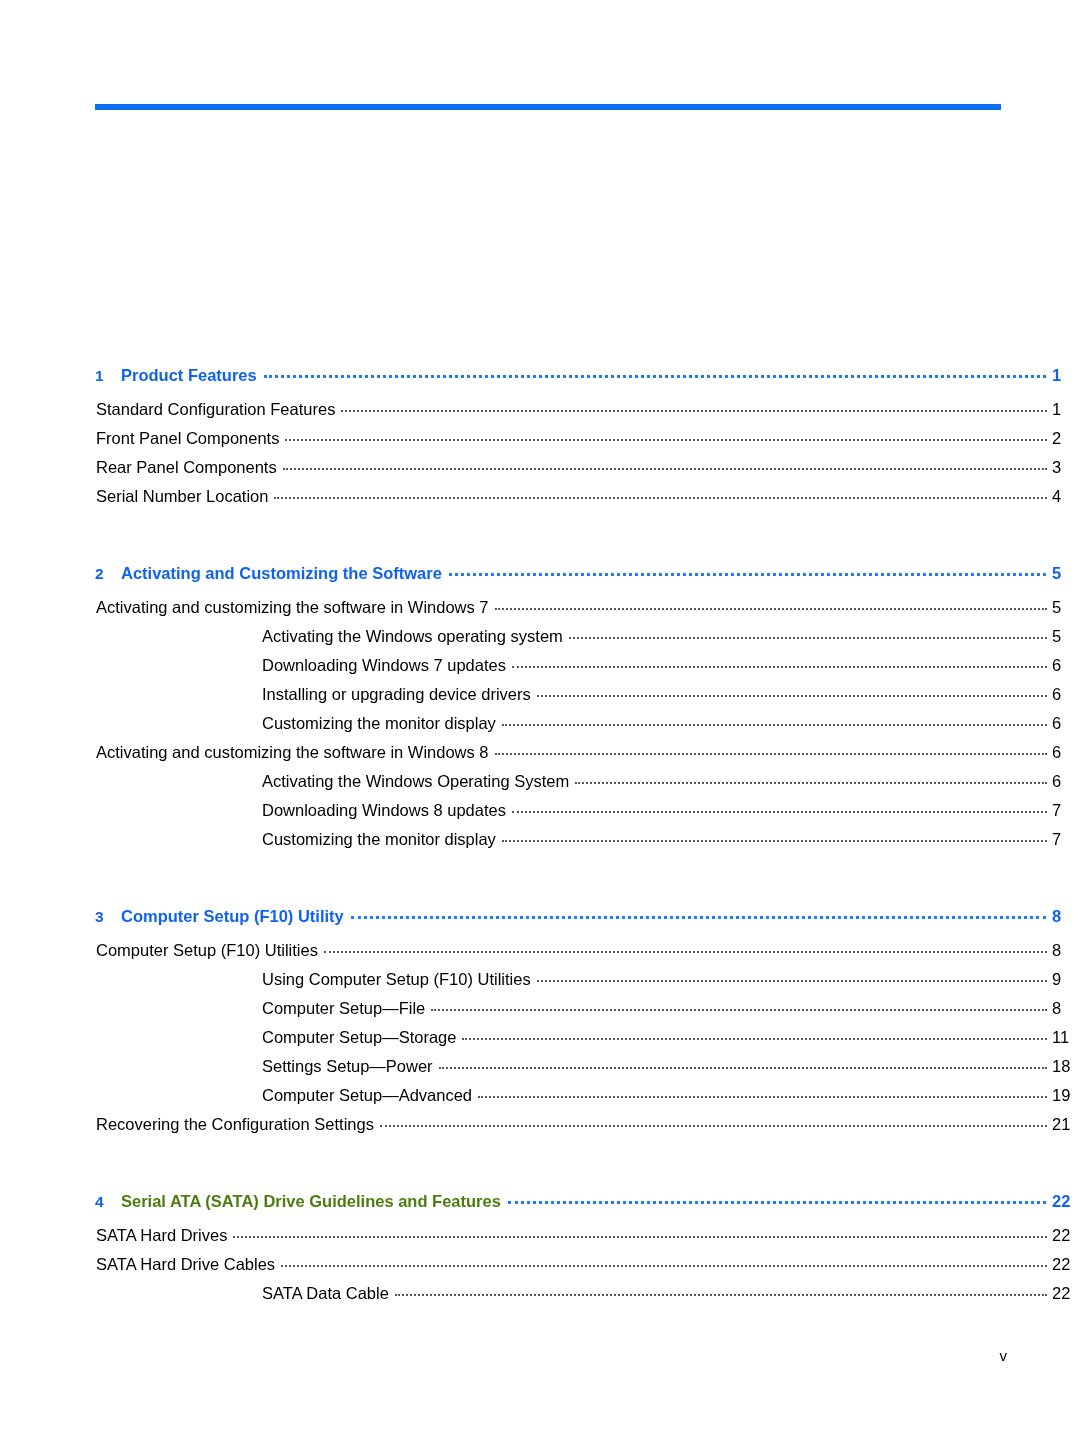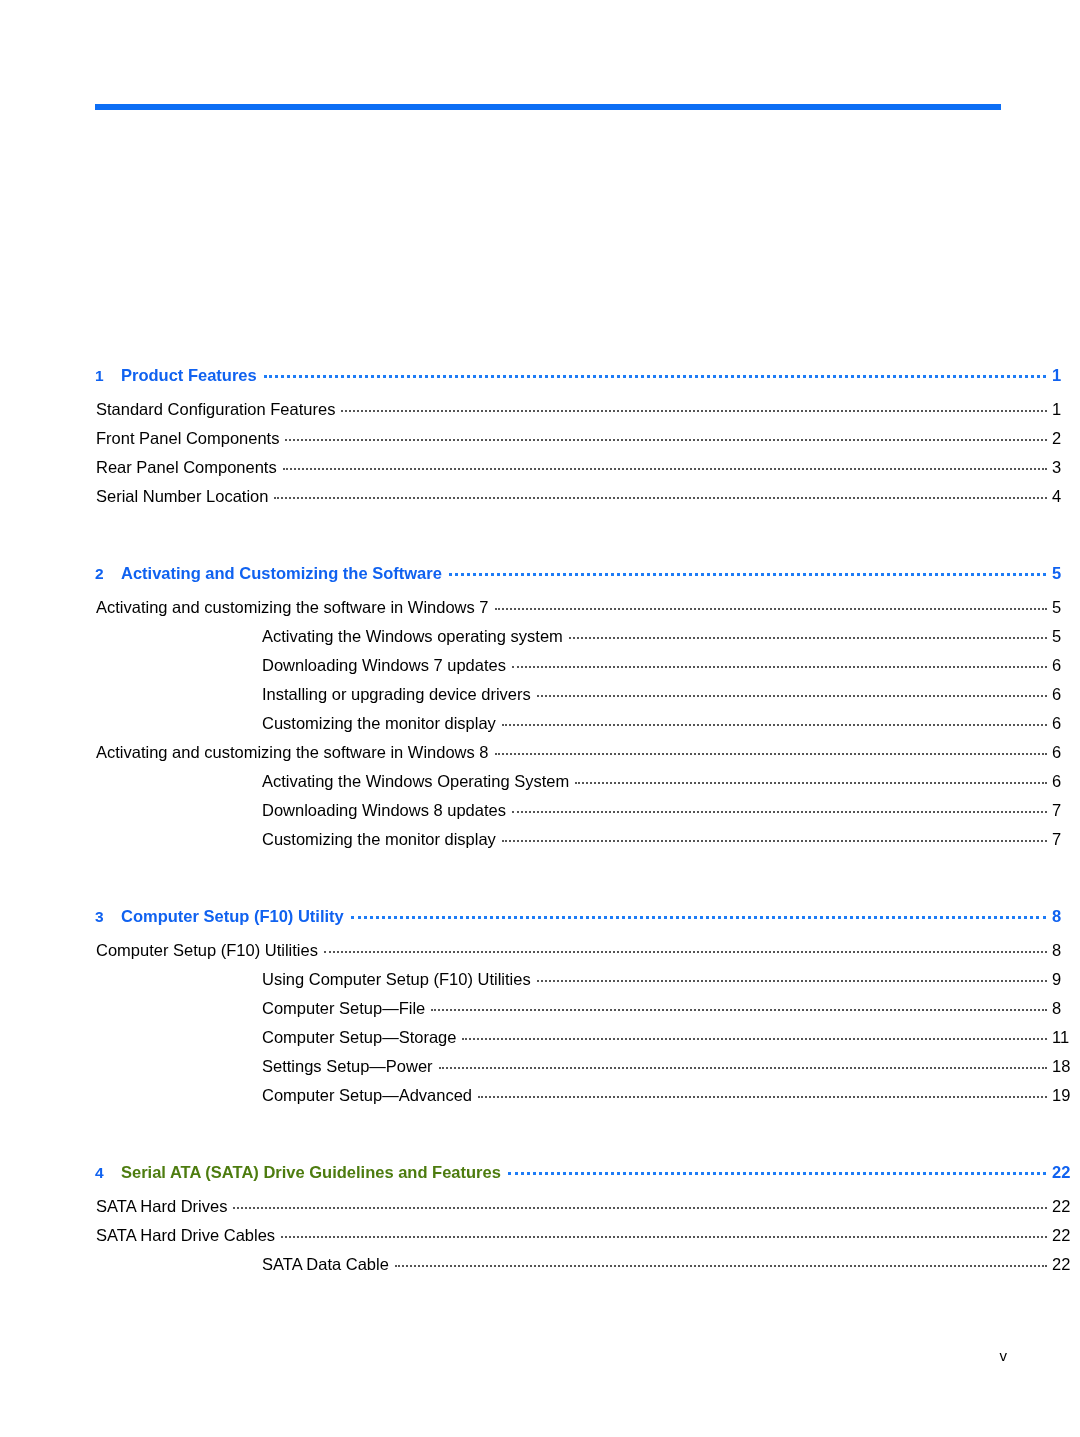--- a/index.html
+++ b/index.html
@@ -263,20 +263,25 @@
         <div class="toc-row lvl-2">
           <span class="label">Settings Setup—Power</span>
           <span class="leader"></span>
           <span class="pagenum">18</span>
         </div>
         <div class="toc-row lvl-2">
           <span class="label">Computer Setup—Advanced</span>
           <span class="leader"></span>
           <span class="pagenum">19</span>
         </div>
+        <div class="toc-row lvl-1">
+          <span class="label">Recovering the Configuration Settings</span>
+          <span class="leader"></span>
+          <span class="pagenum">21</span>
+        </div>
       </div>
       <div class="group-gap"></div>
       <div class="chapter-group">
         <div class="toc-row lvl-chapter">
           <span class="num-col" style="color: rgb(16, 98, 240);">4</span>
           <span class="label" style="color: #4d7c0f;">Serial ATA (SATA) Drive Guidelines and Features</span>
           <span class="leader"></span>
           <span class="pagenum" style="color: rgb(16, 98, 240);">22</span>
         </div>
         <div class="toc-row lvl-1">

